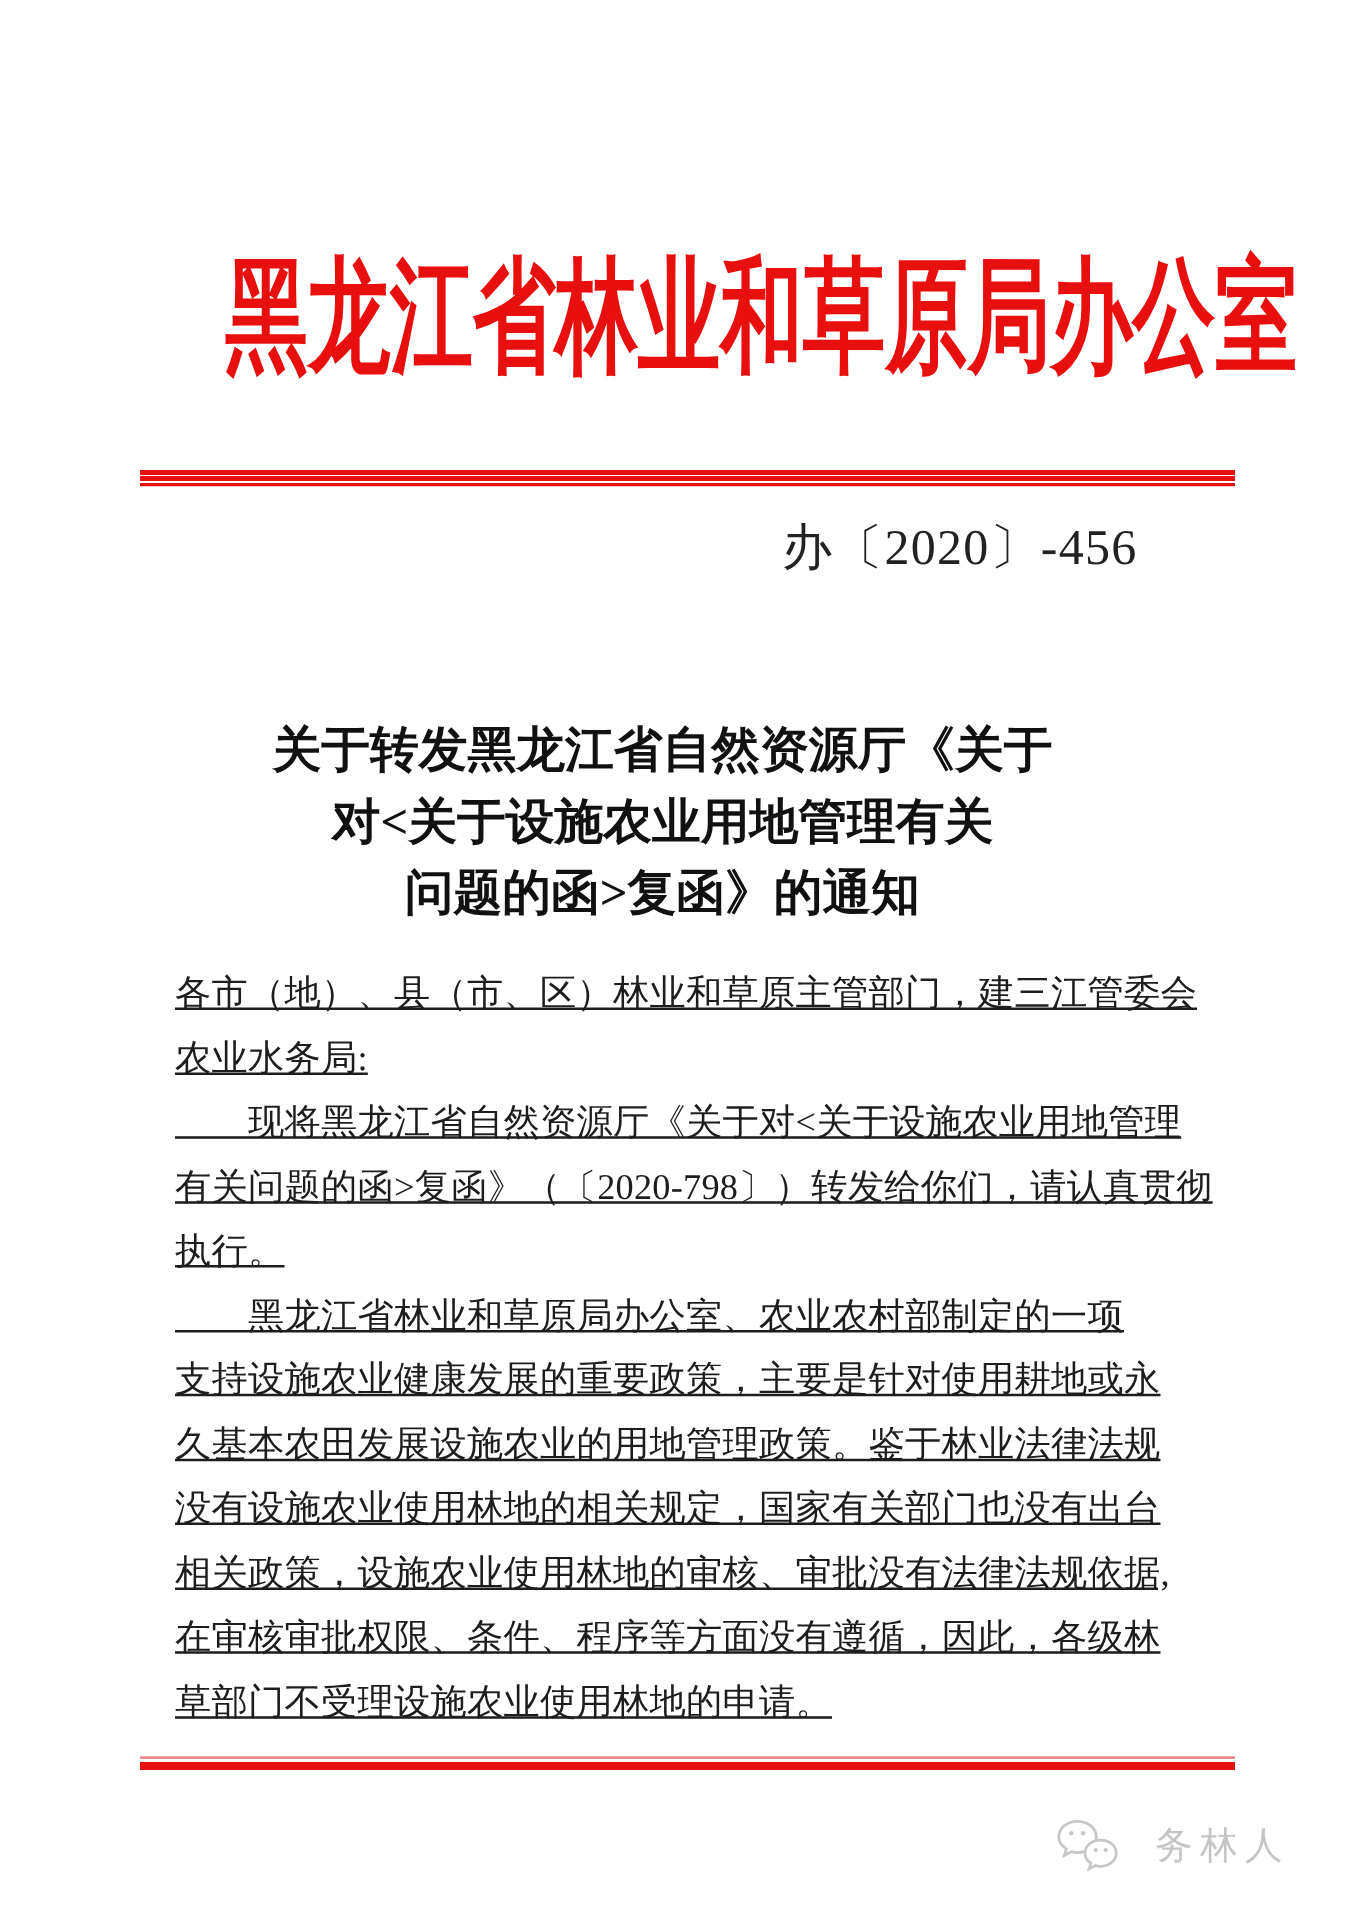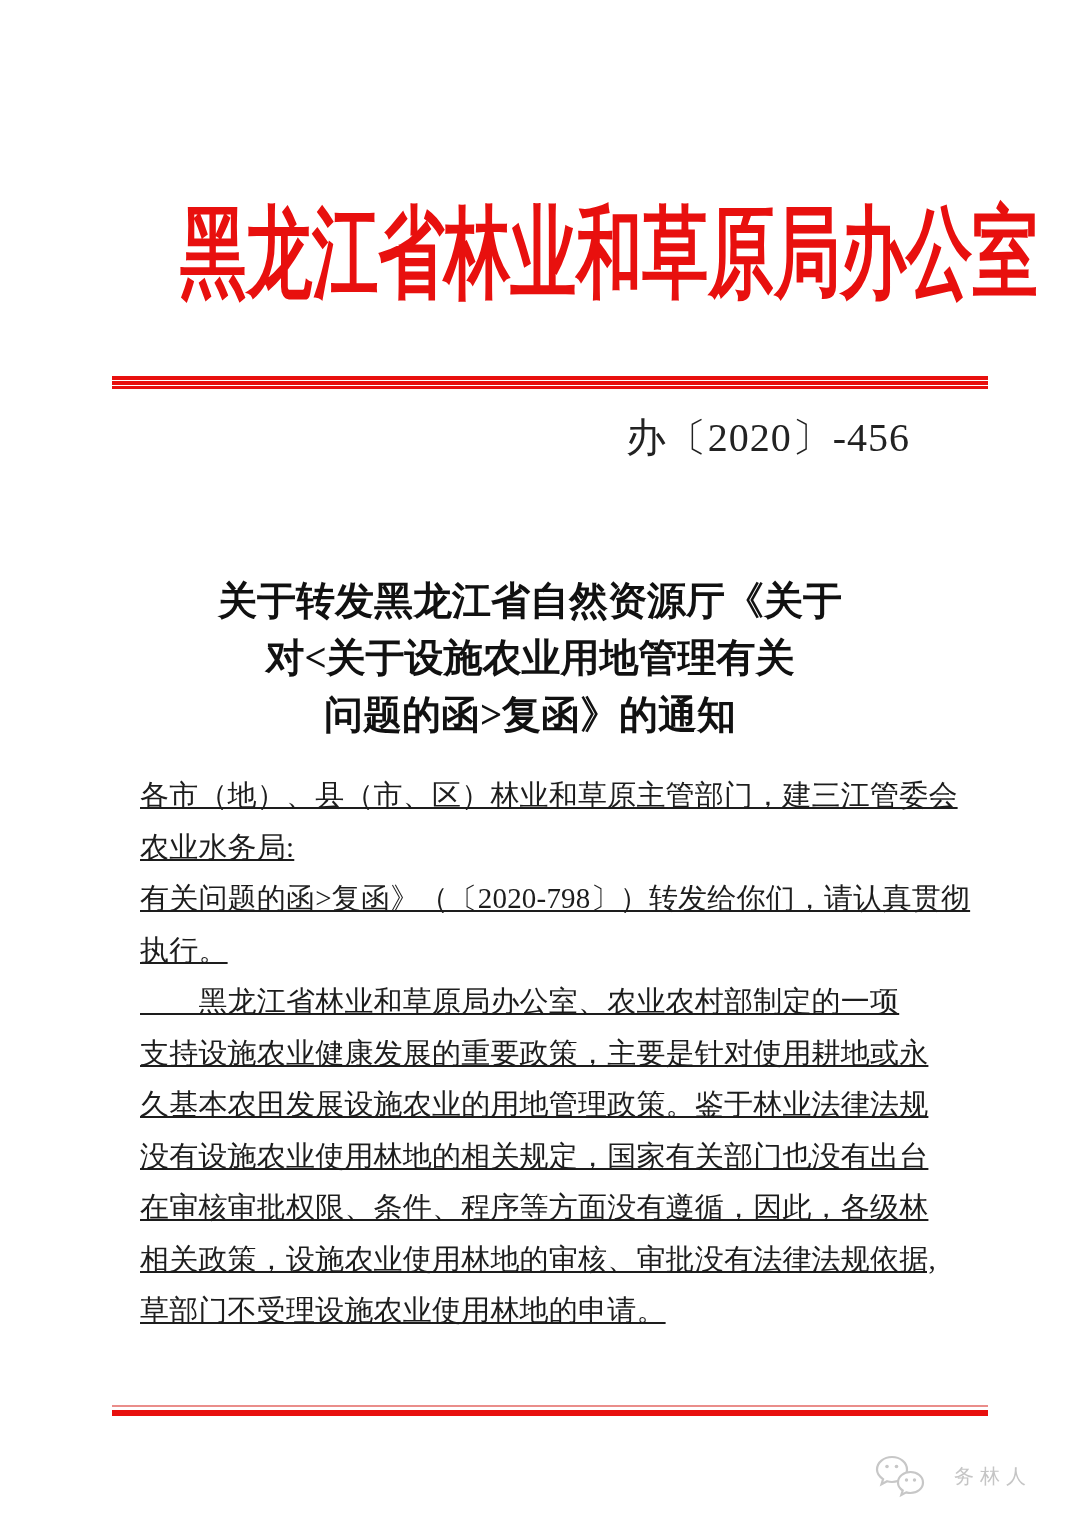--- a/index.html
+++ b/index.html
@@ -70,21 +70,21 @@
     position:absolute;top:1405px;left:112px;width:876px;height:11px;
     background:linear-gradient(180deg,
       var(--accent-red-light) 0 20%,
       #ffffff 20% 42%,
       var(--accent-red) 42% 100%);
   }
   .watermark{
     position:absolute;top:1452px;right:28px;
     display:flex;align-items:center;gap:26px;
     color:var(--watermark-gray);
-    font-size:20px;
+    font-size:30px;
     letter-spacing:6px;
   }
   .watermark svg{display:block;}
 </style>
 </head>
 <body>
 
 <div class="page">
 
   <h1 class="org-title">黑龙江省林业和草原局办公室</h1>
@@ -95,28 +95,29 @@
 
   <div class="doc-title">
     <div class="line">关于转发黑龙江省自然资源厅《关于</div>
     <div class="line">对&lt;关于设施农业用地管理有关</div>
     <div class="line">问题的函&gt;复函》的通知</div>
   </div>
 
   <div class="doc-body">
     <div class="line">各市（地）、县（市、区）林业和草原主管部门，建三江管委会</div>
     <div class="line">农业水务局:</div>
+    <div class="line">　　现将黑龙江省自然资源厅《关于对&lt;关于设施农业用地管理</div>
     <div class="line">有关问题的函&gt;复函》（〔2020-798〕）转发给你们，请认真贯彻</div>
     <div class="line">执行。</div>
     <div class="line">　　黑龙江省林业和草原局办公室、农业农村部制定的一项</div>
     <div class="line">支持设施农业健康发展的重要政策，主要是针对使用耕地或永</div>
     <div class="line">久基本农田发展设施农业的用地管理政策。鉴于林业法律法规</div>
     <div class="line">没有设施农业使用林地的相关规定，国家有关部门也没有出台</div>
+    <div class="line">相关政策，设施农业使用林地的审核、审批没有法律法规依据,</div>
     <div class="line">在审核审批权限、条件、程序等方面没有遵循，因此，各级林</div>
-    <div class="line">相关政策，设施农业使用林地的审核、审批没有法律法规依据,</div>
     <div class="line">草部门不受理设施农业使用林地的申请。</div>
   </div>
 
   <div class="rule-bottom"></div>
 
   <div class="watermark">
     <span>
       <svg width="56" height="48" viewBox="0 0 56 48" fill="none" xmlns="http://www.w3.org/2000/svg">
 
         <path d="M35 17.5c0 7.2-6.9 12.5-15 12.5-1.7 0-3.4-.25-4.9-.7l-5.6 3 1.6-5.2C7.6 24.8 5 21.4 5 17.5 5 10.3 11.9 5 20 5s15 5.3 15 12.5z" stroke="#c7c7c7" stroke-width="2.2"></path>

